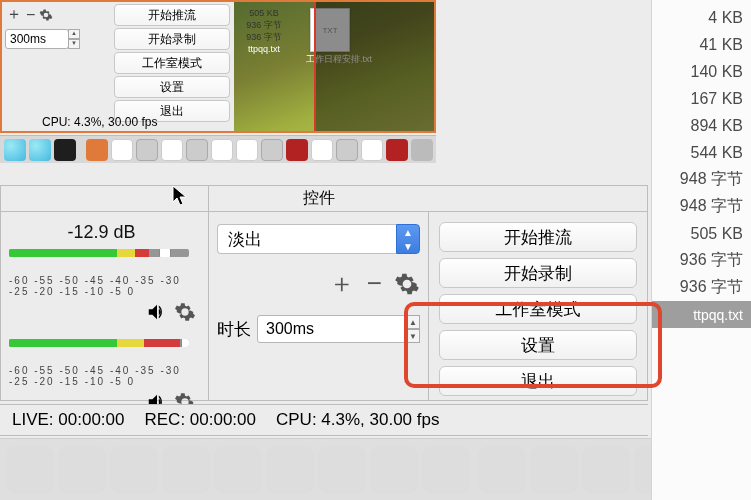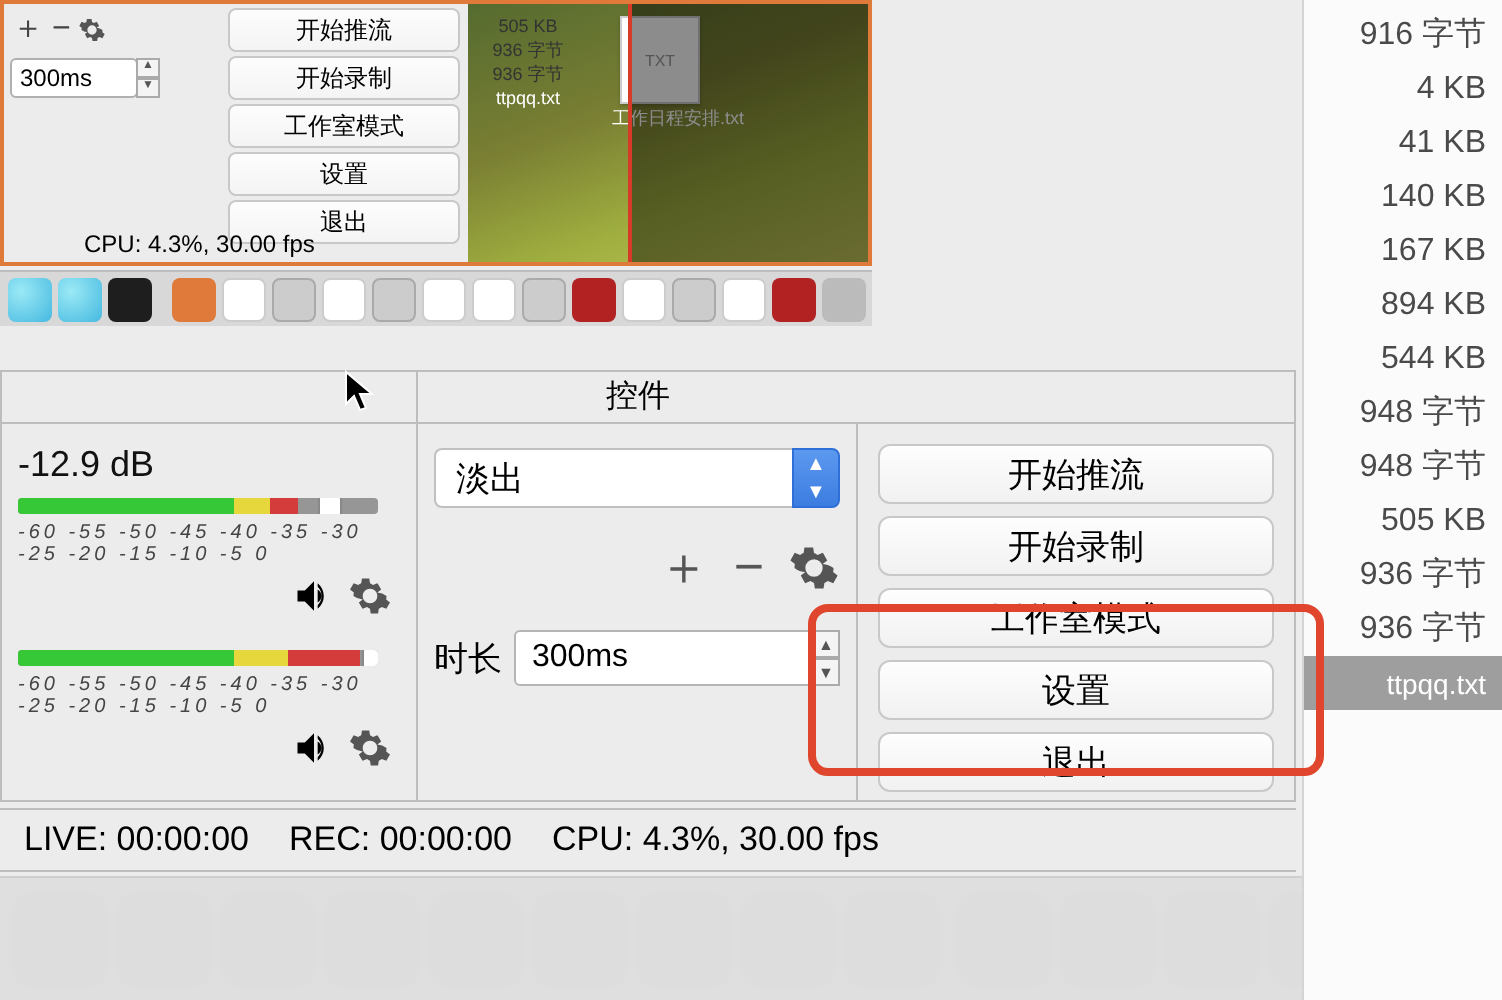--- a/index.html
+++ b/index.html
@@ -100,30 +100,30 @@
   .panel-headers .h-spacer{width:208px; border-right:1px solid #bdbdbd;}
   .panel-headers .h-trans{flex:1; display:flex;align-items:center;justify-content:center;border-right:1px solid #bdbdbd;font-size:16px;}
   .panel-headers .h-ctrl{width:220px;display:flex;align-items:center;justify-content:center;font-size:16px;}
 
   
   .mixer {
     position:absolute; left:0; top:26px; width:208px; bottom:0; border-right:1px solid #bdbdbd;
     padding:10px 8px 0 8px;
   }
   .mixer-ch { position:relative; margin-bottom:42px; }
-  .mixer .dB { text-align:left; font-size:18px; color:#111; padding-right:6px; margin-bottom:6px;}
+  .mixer .dB { text-align:center; font-size:18px; color:#111; padding-right:6px; margin-bottom:6px;}
   .vu {
     height:8px; width:180px; border-radius:2px; overflow:hidden; position:relative;
     background:#969696;
   }
   .vu .vu-fill{position:absolute;left:0;top:0;bottom:0;}
   .vu .vu-g{background:#37c837;}
   .vu .vu-y{background:#e6d83c;}
   .vu .vu-r{background:#d43c3c;}
-  .ticks{font-size:10px;color:#444;letter-spacing:2px;margin-top:4px;font-style:italic;}
+  .ticks{font-size:10px;color:#444;letter-spacing:2px;margin-top:18px;}
   .sld-row{position:absolute;right:4px;bottom:-26px;display:flex;align-items:center;gap:6px;}
   .icon-speaker,.icon-gear-big{width:22px;height:22px;}
   .slider-knob{
     position:absolute; top:-5px; width:12px;height:18px;background:#fff;
     border:1px solid #888;border-radius:6px;
   }
 
   
   .trans {
     position:absolute; left:208px; top:26px; width:220px; bottom:0;
@@ -368,21 +368,20 @@
     <div style="width:8px"></div>
     <div class="dbi dbi-folder"></div>
     <div class="dbi dbi-orange"></div>
     <div class="dbi dbi-grey"></div>
     <div class="dbi dbi-grey"></div>
     <div class="dbi dbi-grey"></div>
     <div class="dbi dbi-grey"></div>
   </div>
 
   <div class="sizes">
-    <div class="size-item">916 字节</div>
     <div class="size-item">4 KB</div>
     <div class="size-item">41 KB</div>
     <div class="size-item">140 KB</div>
     <div class="size-item">167 KB</div>
     <div class="size-item">894 KB</div>
     <div class="size-item">544 KB</div>
     <div class="size-item">948 字节</div>
     <div class="size-item">948 字节</div>
     <div class="size-item">505 KB</div>
     <div class="size-item">936 字节</div>

